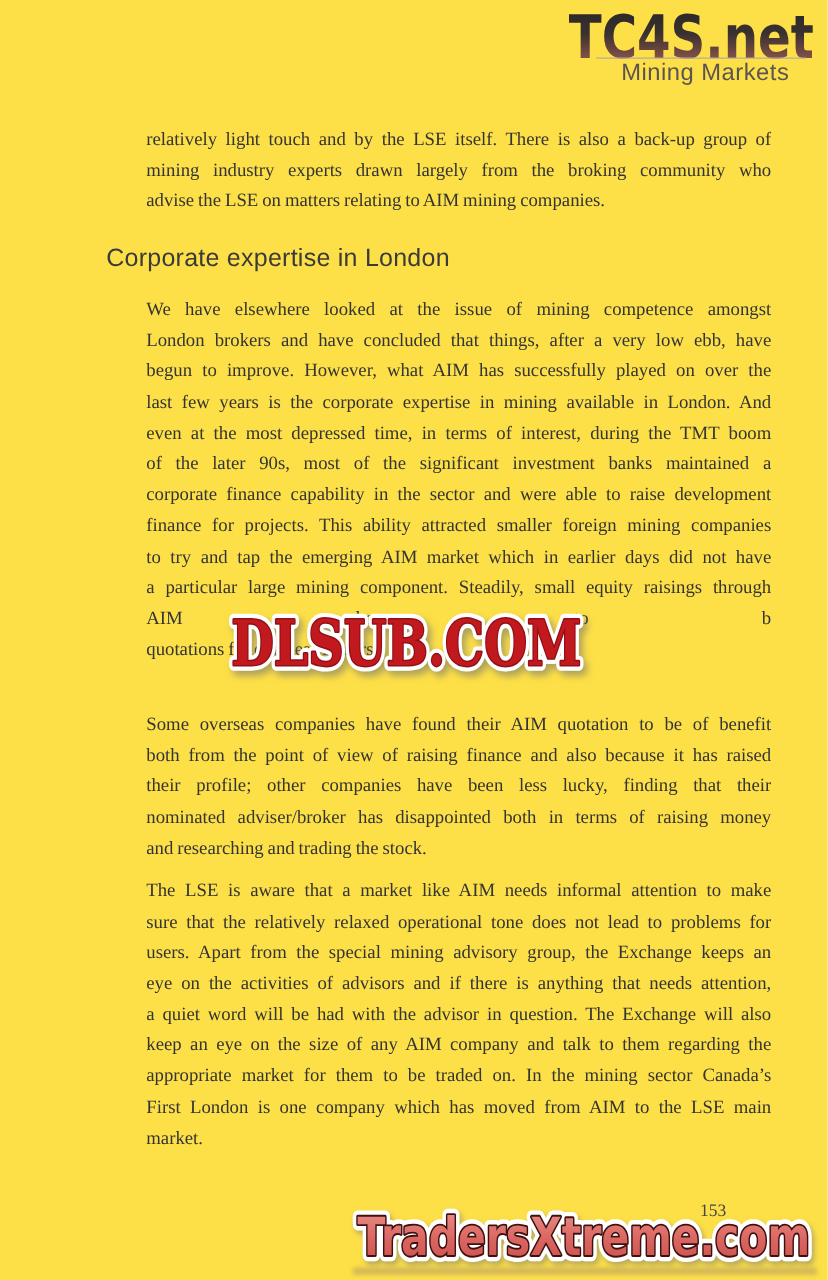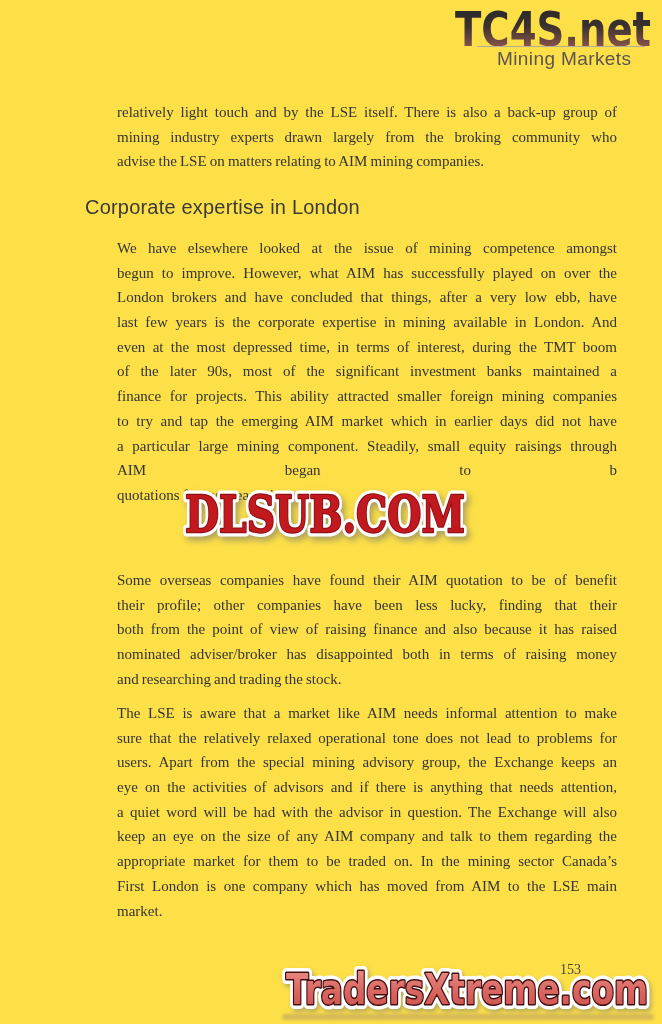--- a/index.html
+++ b/index.html
@@ -82,39 +82,40 @@
   <div class="para p1">
     <div class="line">relatively light touch and by the LSE itself. There is also a back-up group of</div>
     <div class="line">mining industry experts drawn largely from the broking community who</div>
     <div class="line last">advise the LSE on matters relating to AIM mining companies.</div>
   </div>
 
   <div class="section-heading">Corporate expertise in London</div>
 
   <div class="para p2">
     <div class="line">We have elsewhere looked at the issue of mining competence amongst</div>
+    <div class="line">London brokers and have concluded that things, after a very low ebb, have</div>
     <div class="line">begun to improve. However, what AIM has successfully played on over the</div>
-    <div class="line">London brokers and have concluded that things, after a very low ebb, have</div>
     <div class="line">last few years is the corporate expertise in mining available in London. And</div>
     <div class="line">even at the most depressed time, in terms of interest, during the TMT boom</div>
     <div class="line">of the later 90s, most of the significant investment banks maintained a</div>
+    <div class="line">corporate finance capability in the sector and were able to raise development</div>
     <div class="line">finance for projects. This ability attracted smaller foreign mining companies</div>
     <div class="line">to try and tap the emerging AIM market which in earlier days did not have</div>
     <div class="line">a particular large mining component. Steadily, small equity raisings through</div>
     <div class="line split">
       <span>AIM began to b</span>
       <span>an to turn over,</span>
     </div>
     <div class="line last">quotations for overseas miners.</div>
   </div>
 
   <div class="para p3">
     <div class="line">Some overseas companies have found their AIM quotation to be of benefit</div>
+    <div class="line">both from the point of view of raising finance and also because it has raised</div>
     <div class="line">their profile; other companies have been less lucky, finding that their</div>
-    <div class="line">both from the point of view of raising finance and also because it has raised</div>
     <div class="line">nominated adviser/broker has disappointed both in terms of raising money</div>
     <div class="line last">and researching and trading the stock.</div>
   </div>
 
   <div class="para p4">
     <div class="line">The LSE is aware that a market like AIM needs informal attention to make</div>
     <div class="line">sure that the relatively relaxed operational tone does not lead to problems for</div>
     <div class="line">users. Apart from the special mining advisory group, the Exchange keeps an</div>
     <div class="line">eye on the activities of advisors and if there is anything that needs attention,</div>
     <div class="line">a quiet word will be had with the advisor in question. The Exchange will also</div>

